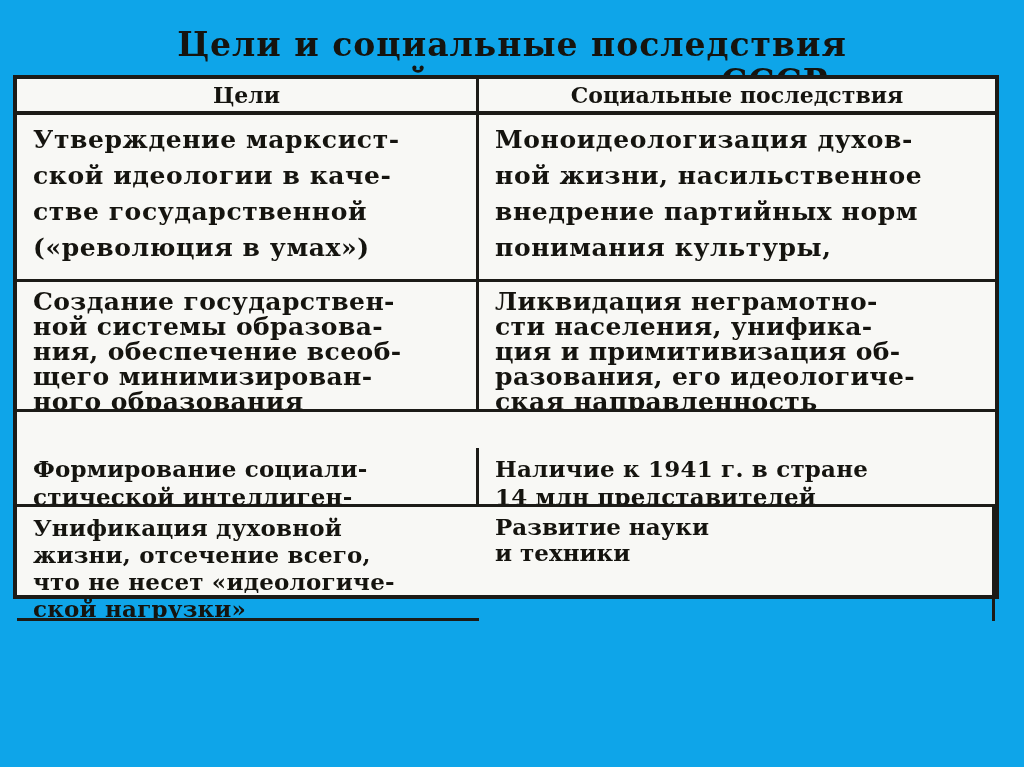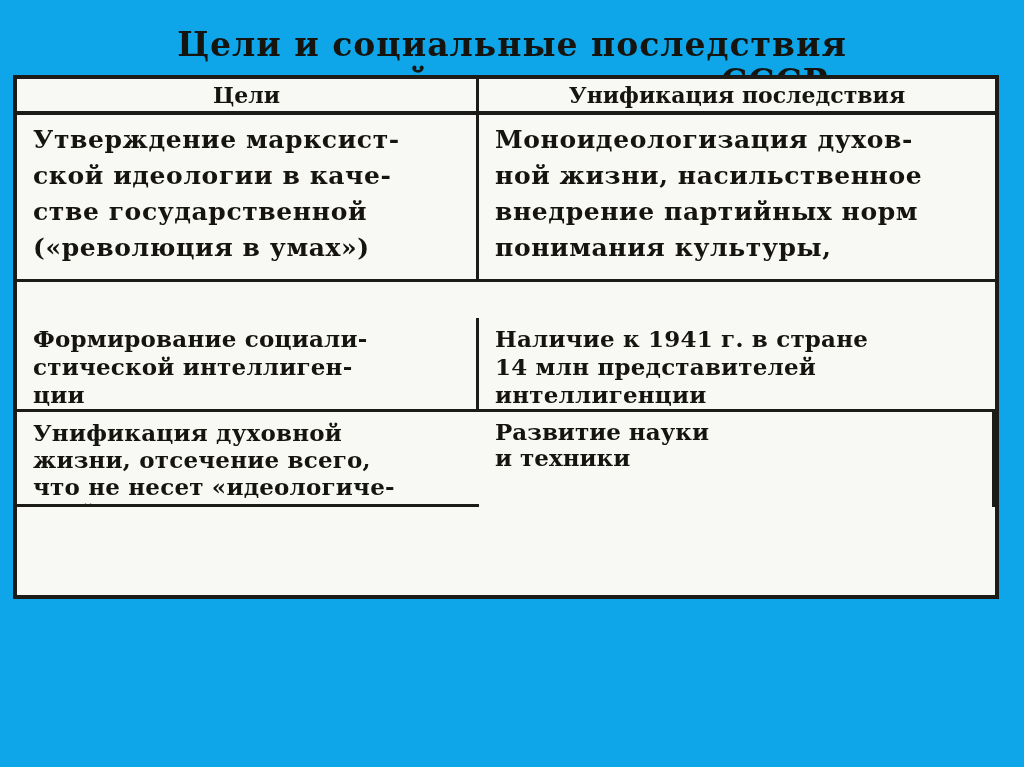--- a/index.html
+++ b/index.html
@@ -71,33 +71,43 @@
 <body>
 
 <div class="page">
 
   <h1 class="title">Цели и социальные последствия
 культурной революции в СССР</h1>
 
   <div class="table">
 
     <div class="cell header-cell goal-col hline">Цели</div>
-    <div class="cell header-cell hline">Унификация последствия</div>
+    <div class="cell header-cell hline">Социальные последствия</div>
 
     <div class="cell goal-col hline r1">Утверждение марксист-
 ской идеологии в каче-
 стве государственной
 («революция в умах»)</div>
     <div class="cell hline r1">Моноидеологизация духов-
 ной жизни, насильственное
 внедрение партийных норм
 понимания культуры,
 идеологическая изоляция
 страны</div>
 
+    <div class="cell goal-col hline r2">Создание государствен-
+ной системы образова-
+ния, обеспечение всеоб-
+щего минимизирован-
+ного образования</div>
+    <div class="cell hline r2">Ликвидация неграмотно-
+сти населения, унифика-
+ция и примитивизация об-
+разования, его идеологиче-
+ская направленность</div>
 
     <div class="cell goal-col hline r3">Формирование социали-
 стической интеллиген-
 ции</div>
     <div class="cell hline r3">Наличие к 1941 г. в стране
 14 млн представителей
 интеллигенции</div>
 
     <div class="cell hline r4">Унификация духовной
 жизни, отсечение всего,

